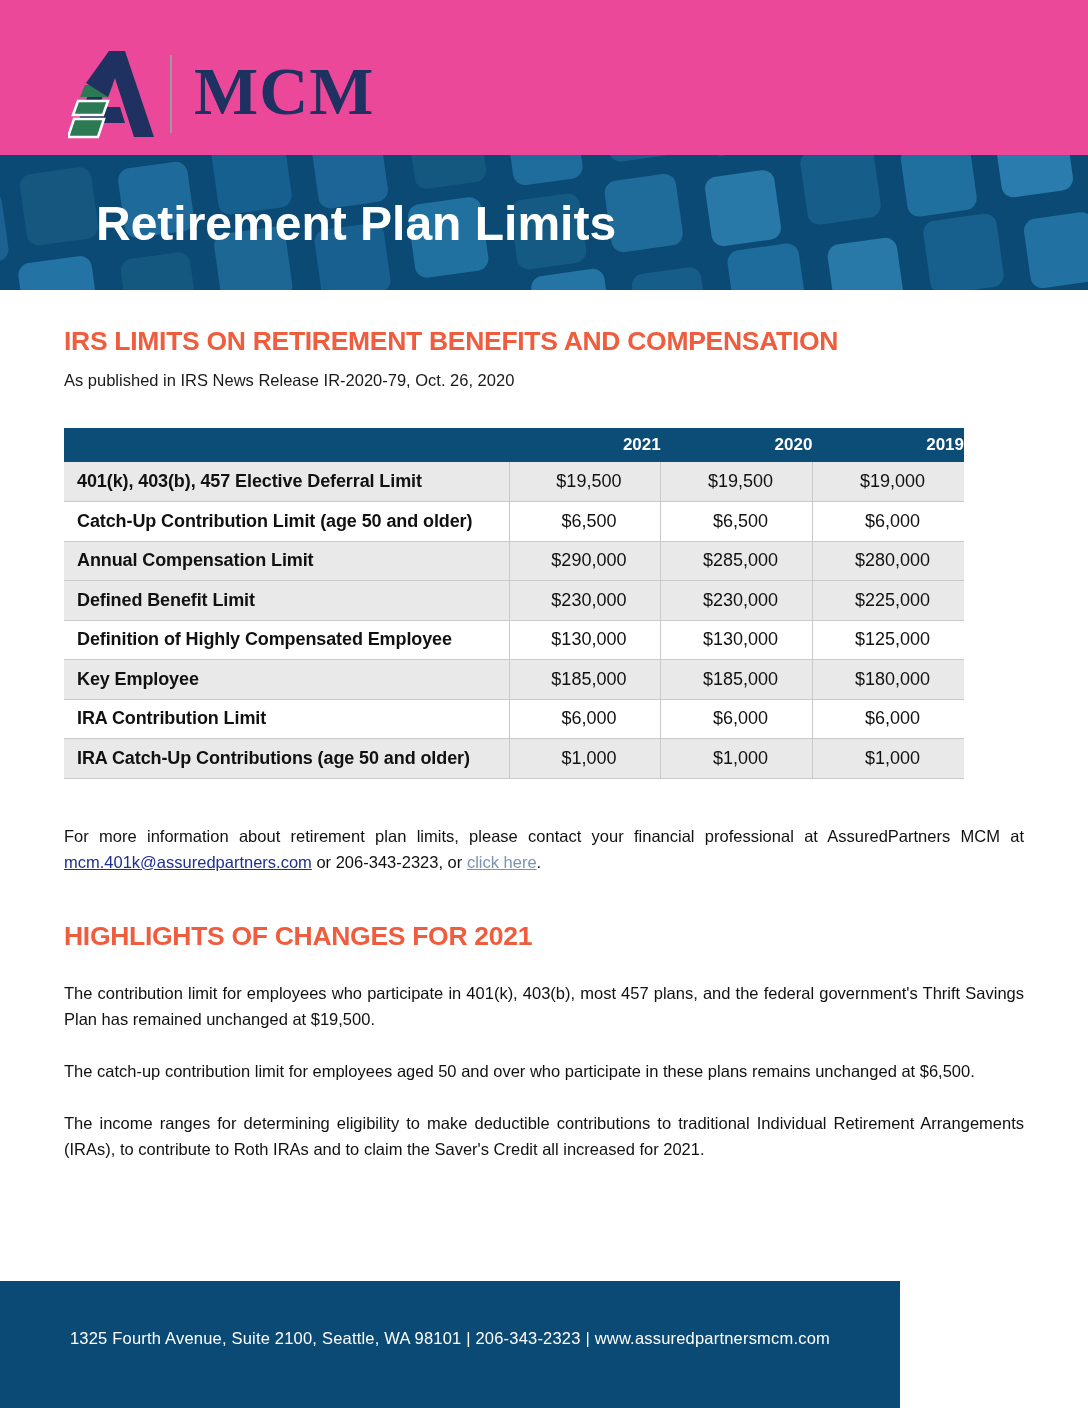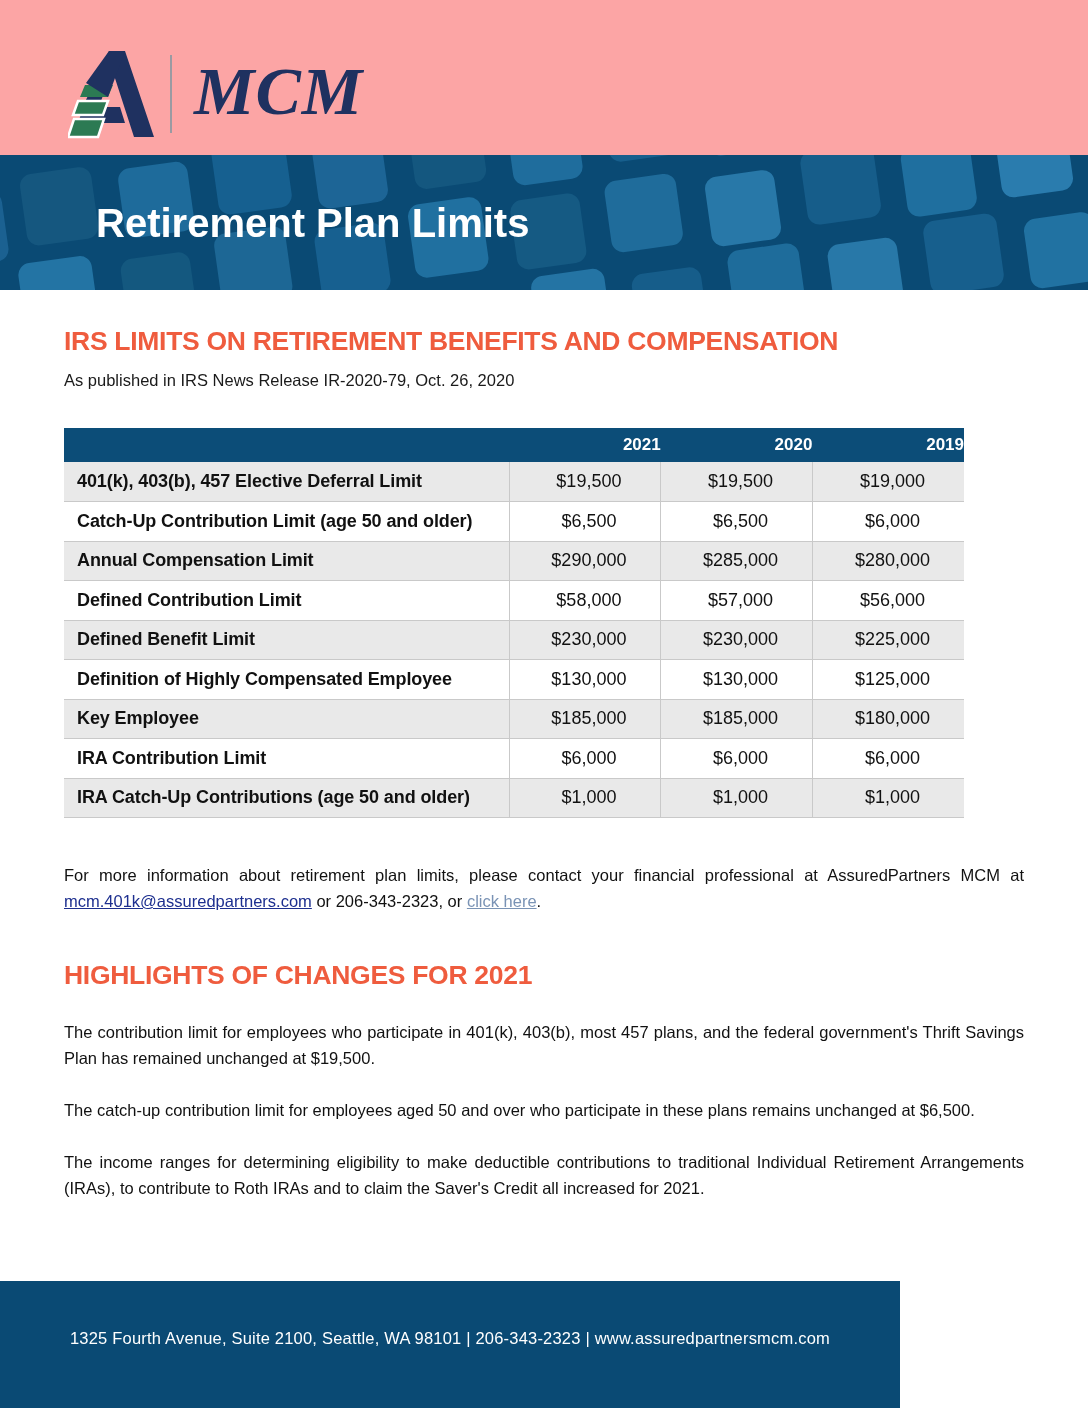--- a/index.html
+++ b/index.html
@@ -10,22 +10,21 @@
     background: #ffffff;
     font-family: "Liberation Sans", sans-serif;
     position: relative;
     overflow: hidden;
   }
 
   
   .logo-area {
     height: 155px;
     position: relative;
-    background: #fca5a5;
-    font-style: italic;
+    background: #ec4899;
   }
   .logo-wrap {
     position: absolute;
     left: 68px;
     top: 46px;
     display: flex;
     align-items: center;
     height: 96px;
   }
   .logo-mark {
@@ -62,21 +61,21 @@
     inset: 0;
     width: 100%;
     height: 100%;
   }
   .banner-title {
     position: absolute;
     left: 96px;
     top: 50%;
     transform: translateY(-50%);
     color: #ffffff;
-    font-size: 40px;
+    font-size: 48px;
     font-weight: bold;
     letter-spacing: 0px;
     z-index: 3;
   }
 
   
   .content {
     padding: 0 64px;
     position: relative;
   }
@@ -281,26 +280,20 @@
         <td class="val">$6,500</td>
         <td class="val">$6,500</td>
         <td class="val">$6,000</td>
       </tr>
       <tr class="shade">
         <td class="label">Annual Compensation Limit</td>
         <td class="val">$290,000</td>
         <td class="val">$285,000</td>
         <td class="val">$280,000</td>
       </tr>
-      <tr class="plain">
-        <td class="label">Defined Contribution Limit</td>
-        <td class="val">$58,000</td>
-        <td class="val">$57,000</td>
-        <td class="val">$56,000</td>
-      </tr>
       <tr class="shade">
         <td class="label">Defined Benefit Limit</td>
         <td class="val">$230,000</td>
         <td class="val">$230,000</td>
         <td class="val">$225,000</td>
       </tr>
       <tr class="plain">
         <td class="label">Definition of Highly Compensated Employee</td>
         <td class="val">$130,000</td>
         <td class="val">$130,000</td>

